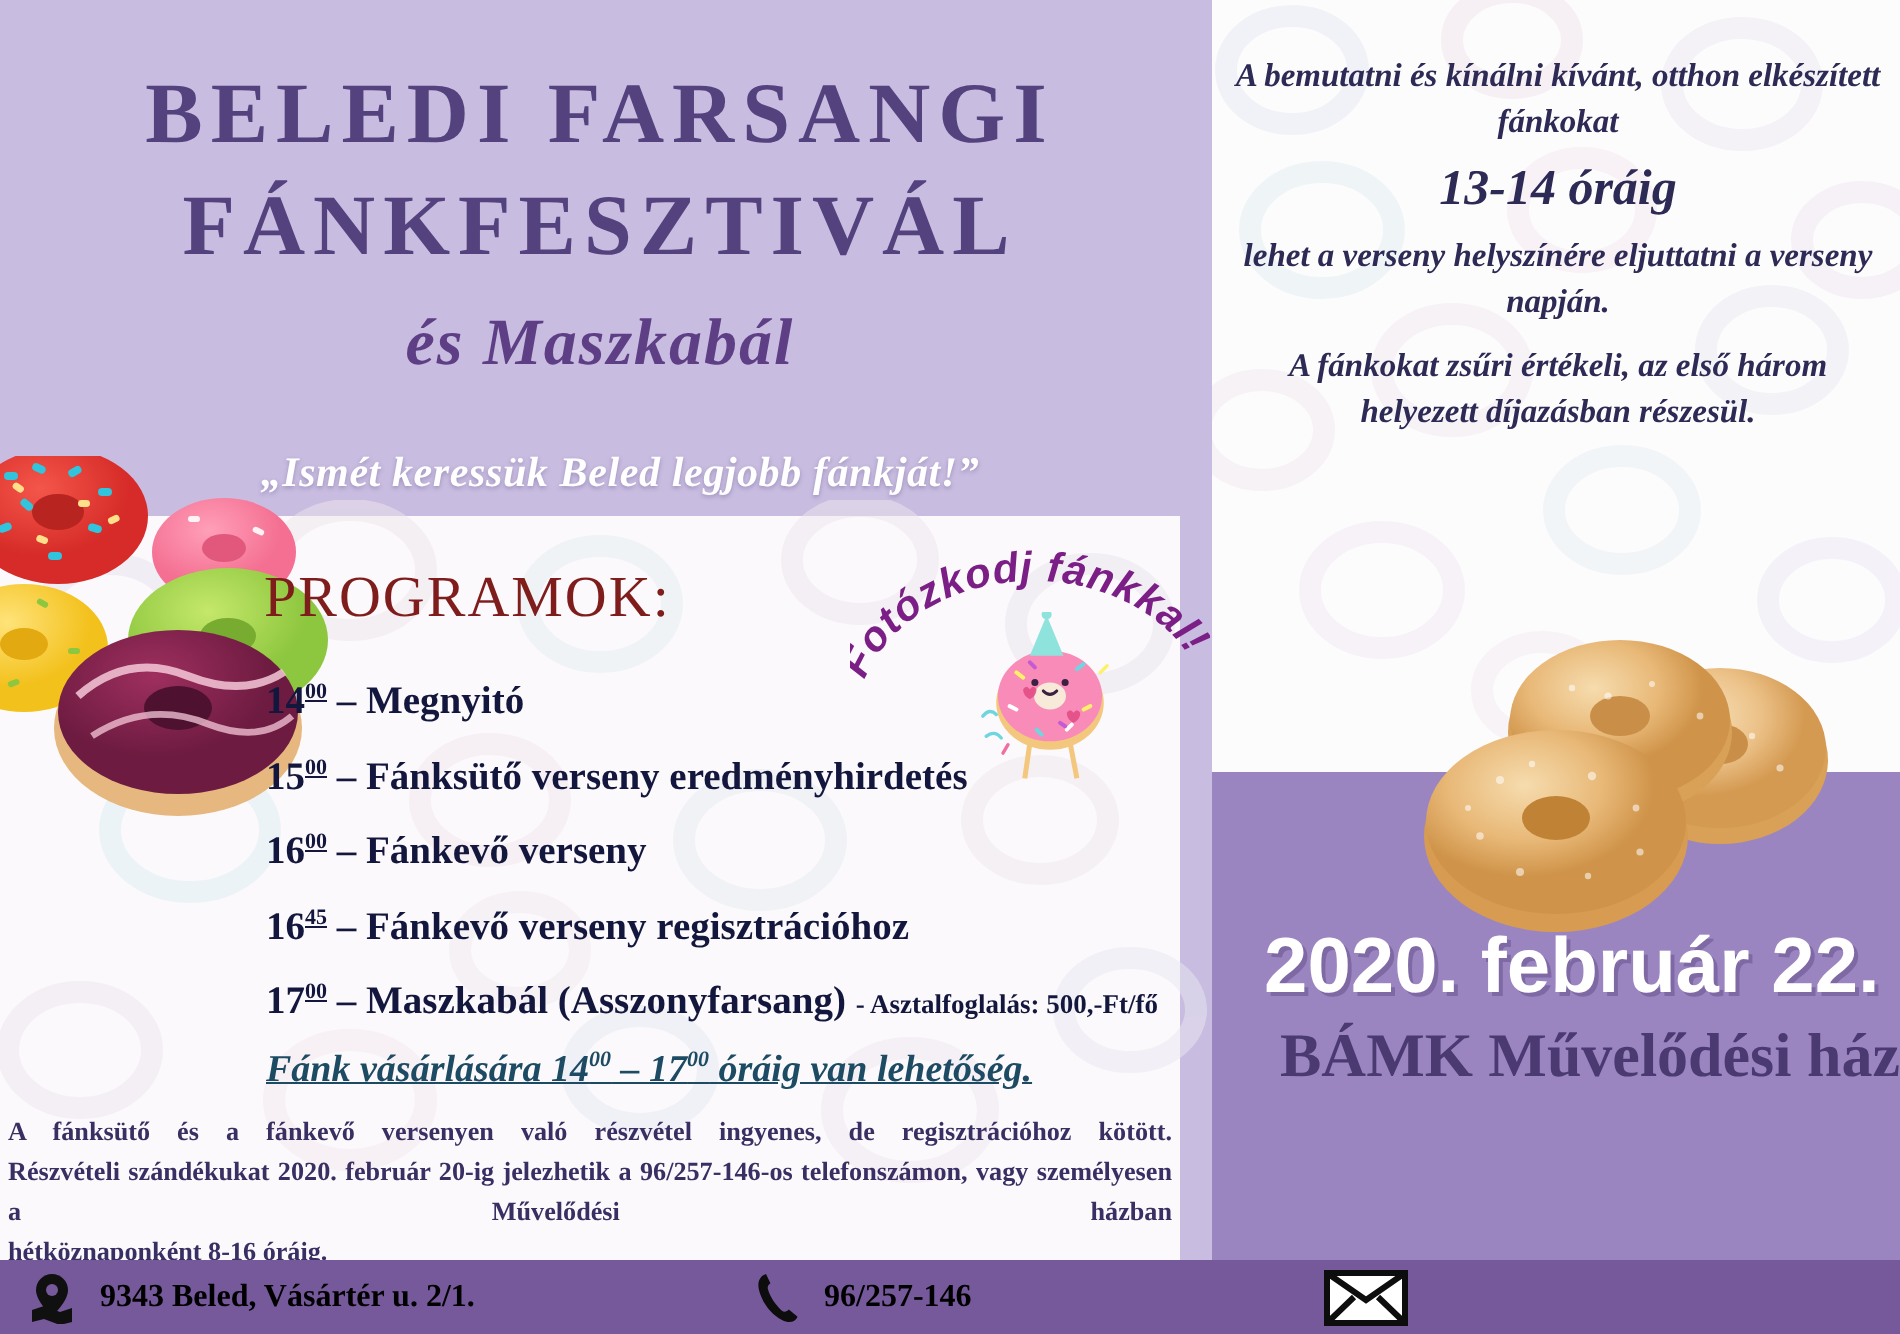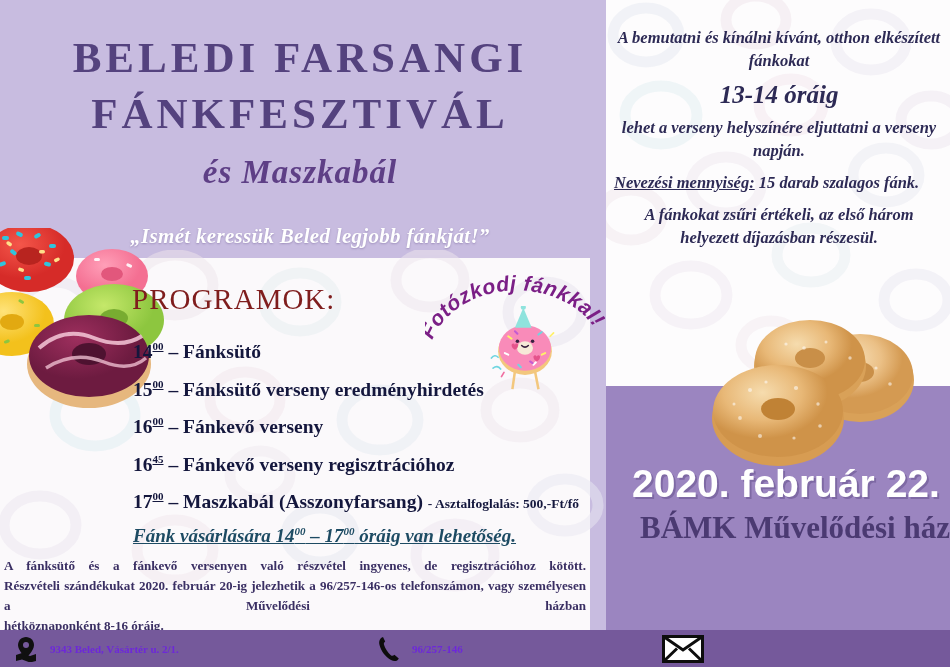--- a/index.html
+++ b/index.html
@@ -88,21 +88,21 @@
   .sticker{position:absolute;left:425px;top:258px;width:180px;height:150px;}
   .sticker-arc{position:absolute;left:0;top:0;width:180px;height:90px;}
   .sticker-donut{position:absolute;left:58px;top:48px;width:84px;height:84px;}
 
   
   .photo-left{position:absolute;left:-6px;top:228px;width:190px;height:185px;}
   .photo-right{position:absolute;left:700px;top:318px;width:230px;height:150px;}
 
   
   .bb-item{position:absolute;bottom:0;height:37px;display:flex;align-items:center;gap:12px;color:#fff;}
-  .bb-text{font-weight:700;font-size:11px;color:#6d28d9;font-family:"Liberation Serif", serif;}
+  .bb-text{font-weight:700;font-size:16px;color:#000000;font-family:"Liberation Serif", serif;}
   .bb-icon{display:flex;align-items:center;justify-content:center;}
 </style>
 </head>
 <body>
 
 <div id="poster">
 
   <div class="bg-left-lav"></div>
   <div class="bg-left-white"></div>
   <div class="bg-right-white"></div>
@@ -229,21 +229,21 @@
     <path d="M52 140 q28 -18 58 -6 q26 10 42 -4" stroke="#f6c8d8" stroke-width="3.4" fill="none" opacity=".75"></path>
     <ellipse cx="95" cy="176" rx="62" ry="9" fill="#ffffff" opacity=".0"></ellipse>
   </svg>
 
   <div class="programok">PROGRAMOK:</div>
 
   <div class="prog-list">
     <div class="prog-item">
       <span>14</span><sup>00</sup>
       <span>–</span>
-      <span>Fánksütő</span>
+      <span>Megnyitó</span>
     </div>
     <div class="prog-item">
       <span>15</span><sup>00</sup>
       <span>–</span>
       <span>Fánksütő verseny eredményhirdetés</span>
     </div>
     <div class="prog-item">
       <span>16</span><sup>00</sup>
       <span>–</span>
       <span>Fánkevő verseny</span>
@@ -315,23 +315,20 @@
   <div class="footer-para">
     <span class="ln j">A fánksütő és a fánkevő versenyen való részvétel ingyenes, de regisztrációhoz kötött.</span>
     <span class="ln j">Részvételi szándékukat 2020. február 20-ig jelezhetik a 96/257-146-os telefonszámon, vagy személyesen a Művelődési házban</span>
     <span class="ln">hétköznaponként 8-16 óráig.</span>
   </div>
 
   <div class="right-text">
     <p class="rt-p">A bemutatni és kínálni kívánt, otthon elkészített fánkokat</p>
     <p class="rt-big">13-14 óráig</p>
     <p class="rt-p">lehet a verseny helyszínére eljuttatni a verseny napján.</p>
-    <p class="rt-p rt-left">
-      <span class="rt-u">Nevezési mennyiség:</span><span> 15 darab szalagos fánk.</span>
-    </p>
     <p class="rt-p">A fánkokat zsűri értékeli, az első három helyezett díjazásban részesül.</p>
   </div>
 
   <svg class="photo-right" viewBox="0 0 230 150">
     <defs>
       <radialGradient id="sug1" cx="38%" cy="30%">
           <stop offset="0" stop-color="#f6dcae"></stop>
           <stop offset="0.6" stop-color="#e8b877"></stop>
           <stop offset="1" stop-color="#cf9349"></stop>
         </radialGradient>

